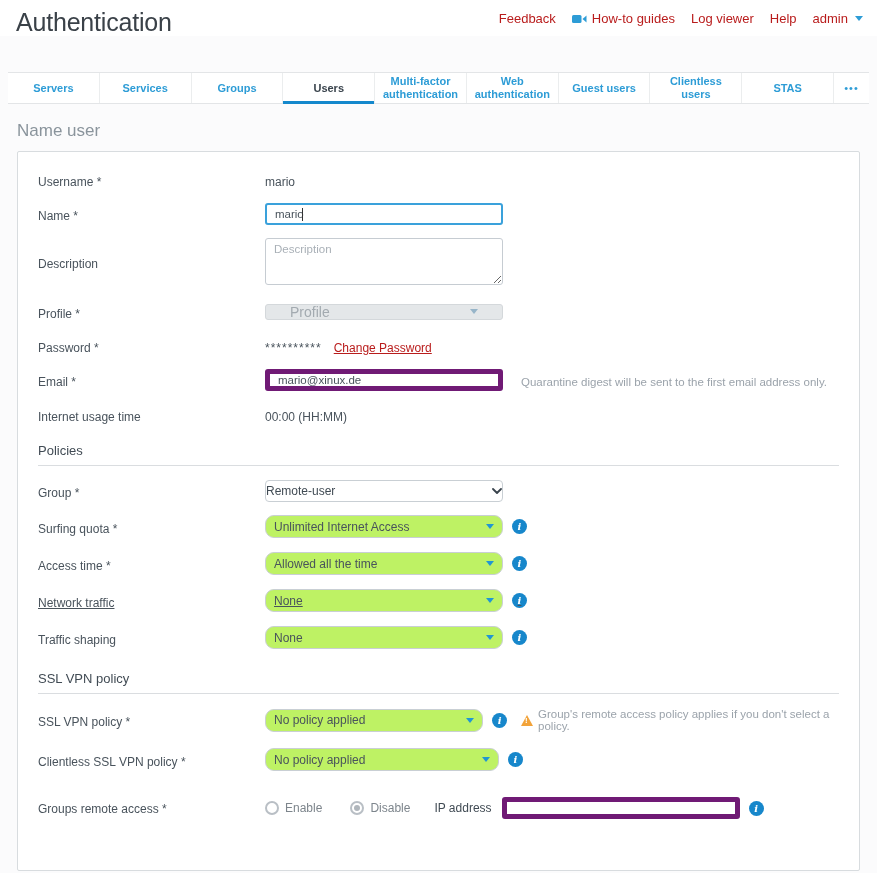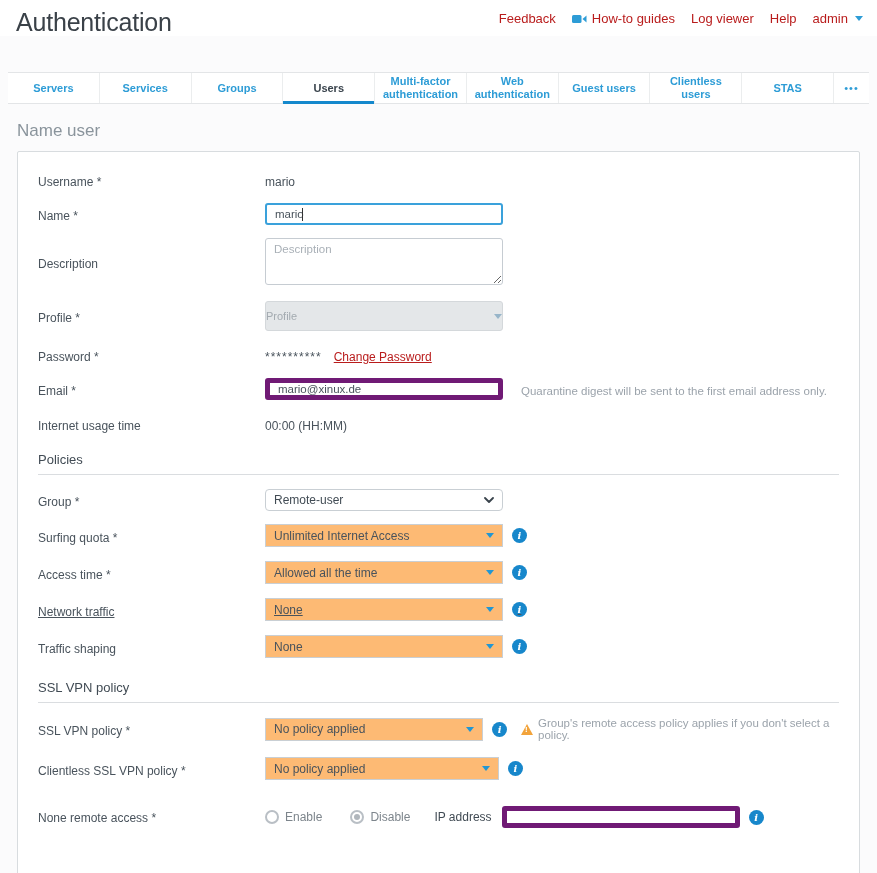--- a/index.html
+++ b/index.html
@@ -55,31 +55,31 @@
 
   
   .radio-opt { display:flex; align-items:center; gap:6px; font-size:12px; color:#414b54; cursor:pointer; }
   .radio { width:14px; height:14px; border:2px solid #1e9cd7; border-radius:50%; position:relative; flex:0 0 14px; background:#fff; }
   .radio.checked::after { content:""; position:absolute; inset:2px; border-radius:50%; background:#1e9cd7; }
   .radio.gray { border-color:#b9bfc5; }
   .radio.gray.checked::after { background:#b0b6bc; }
   .dim { color:#7d858c; }
 
   
-  .select-disabled { width:238px; height:30px; background:#e4e7e9; border:1px solid #d4d8db; border-radius:3px;
-    display:flex; align-items:center; justify-content:space-between; padding:0 0; font-size:11px; color:#a3aab0; }
+  .select-disabled { width:238px; height:16px; background:#e4e7e9; border:1px solid #d4d8db; border-radius:3px;
+    display:flex; align-items:center; justify-content:space-between; padding:0 24px; font-size:14px; color:#a3aab0; }
   .select-disabled .dd-caret { border-top-color:#97b5c9; }
 
   
   .select-native { width:238px; height:22px; border:1px solid #c9cfd4; border-radius:4px; background:#fff;
-    display:flex; align-items:center; justify-content:space-between; padding:0 8px; font-size:12px; color:#414b54; cursor:pointer; }
+    display:flex; align-items:center; justify-content:space-between; padding:0 0; font-size:12px; color:#414b54; cursor:pointer; }
   .chevron-dark { width:10px; height:10px; }
 
   
-  .dropdown { width:238px; height:23px; border:1px solid #c9cfd4; border-radius:0; background:#fdba74;
+  .dropdown { width:238px; height:23px; border:1px solid #c9cfd4; border-radius:9px; background:#bef264;
     display:flex; align-items:center; justify-content:space-between; padding:0 8px; font-size:12px; color:#49535c; cursor:pointer; }
   .dropdown.w234 { width:234px; }
   .dd-caret { width:0; height:0; border-left:4px solid transparent; border-right:4px solid transparent;
     border-top:5px solid #2196d3; }
 
   
   .info-icon { width:15px; height:15px; border-radius:50%; background:#1787cb; color:#fff;
     display:inline-flex; align-items:center; justify-content:center; font-size:10px; font-weight:700;
     font-family:"DejaVu Serif", serif; margin-left:9px; flex:0 0 15px; cursor:pointer; }
   .info-icon::before { content:"i"; font-style:italic; }
@@ -289,21 +289,21 @@
         <div class="ctrl">
           <div class="dropdown w234">
             <span>No policy applied</span>
             <span class="dd-caret"></span>
           </div>
           <span class="info-icon"></span>
         </div>
       </div>
 
       <div class="row" style="margin-bottom:19px;">
-        <div class="label">None remote access *</div>
+        <div class="label">Groups remote access *</div>
         <div class="ctrl" style="gap:0; padding-top:2px;">
           <span class="radio-opt dim">
             <span class="radio gray"></span>
             <span>Enable</span>
           </span>
           <span class="gap60"></span>
           <span class="radio-opt dim">
             <span class="radio gray checked"></span>
             <span>Disable</span>
           </span>

